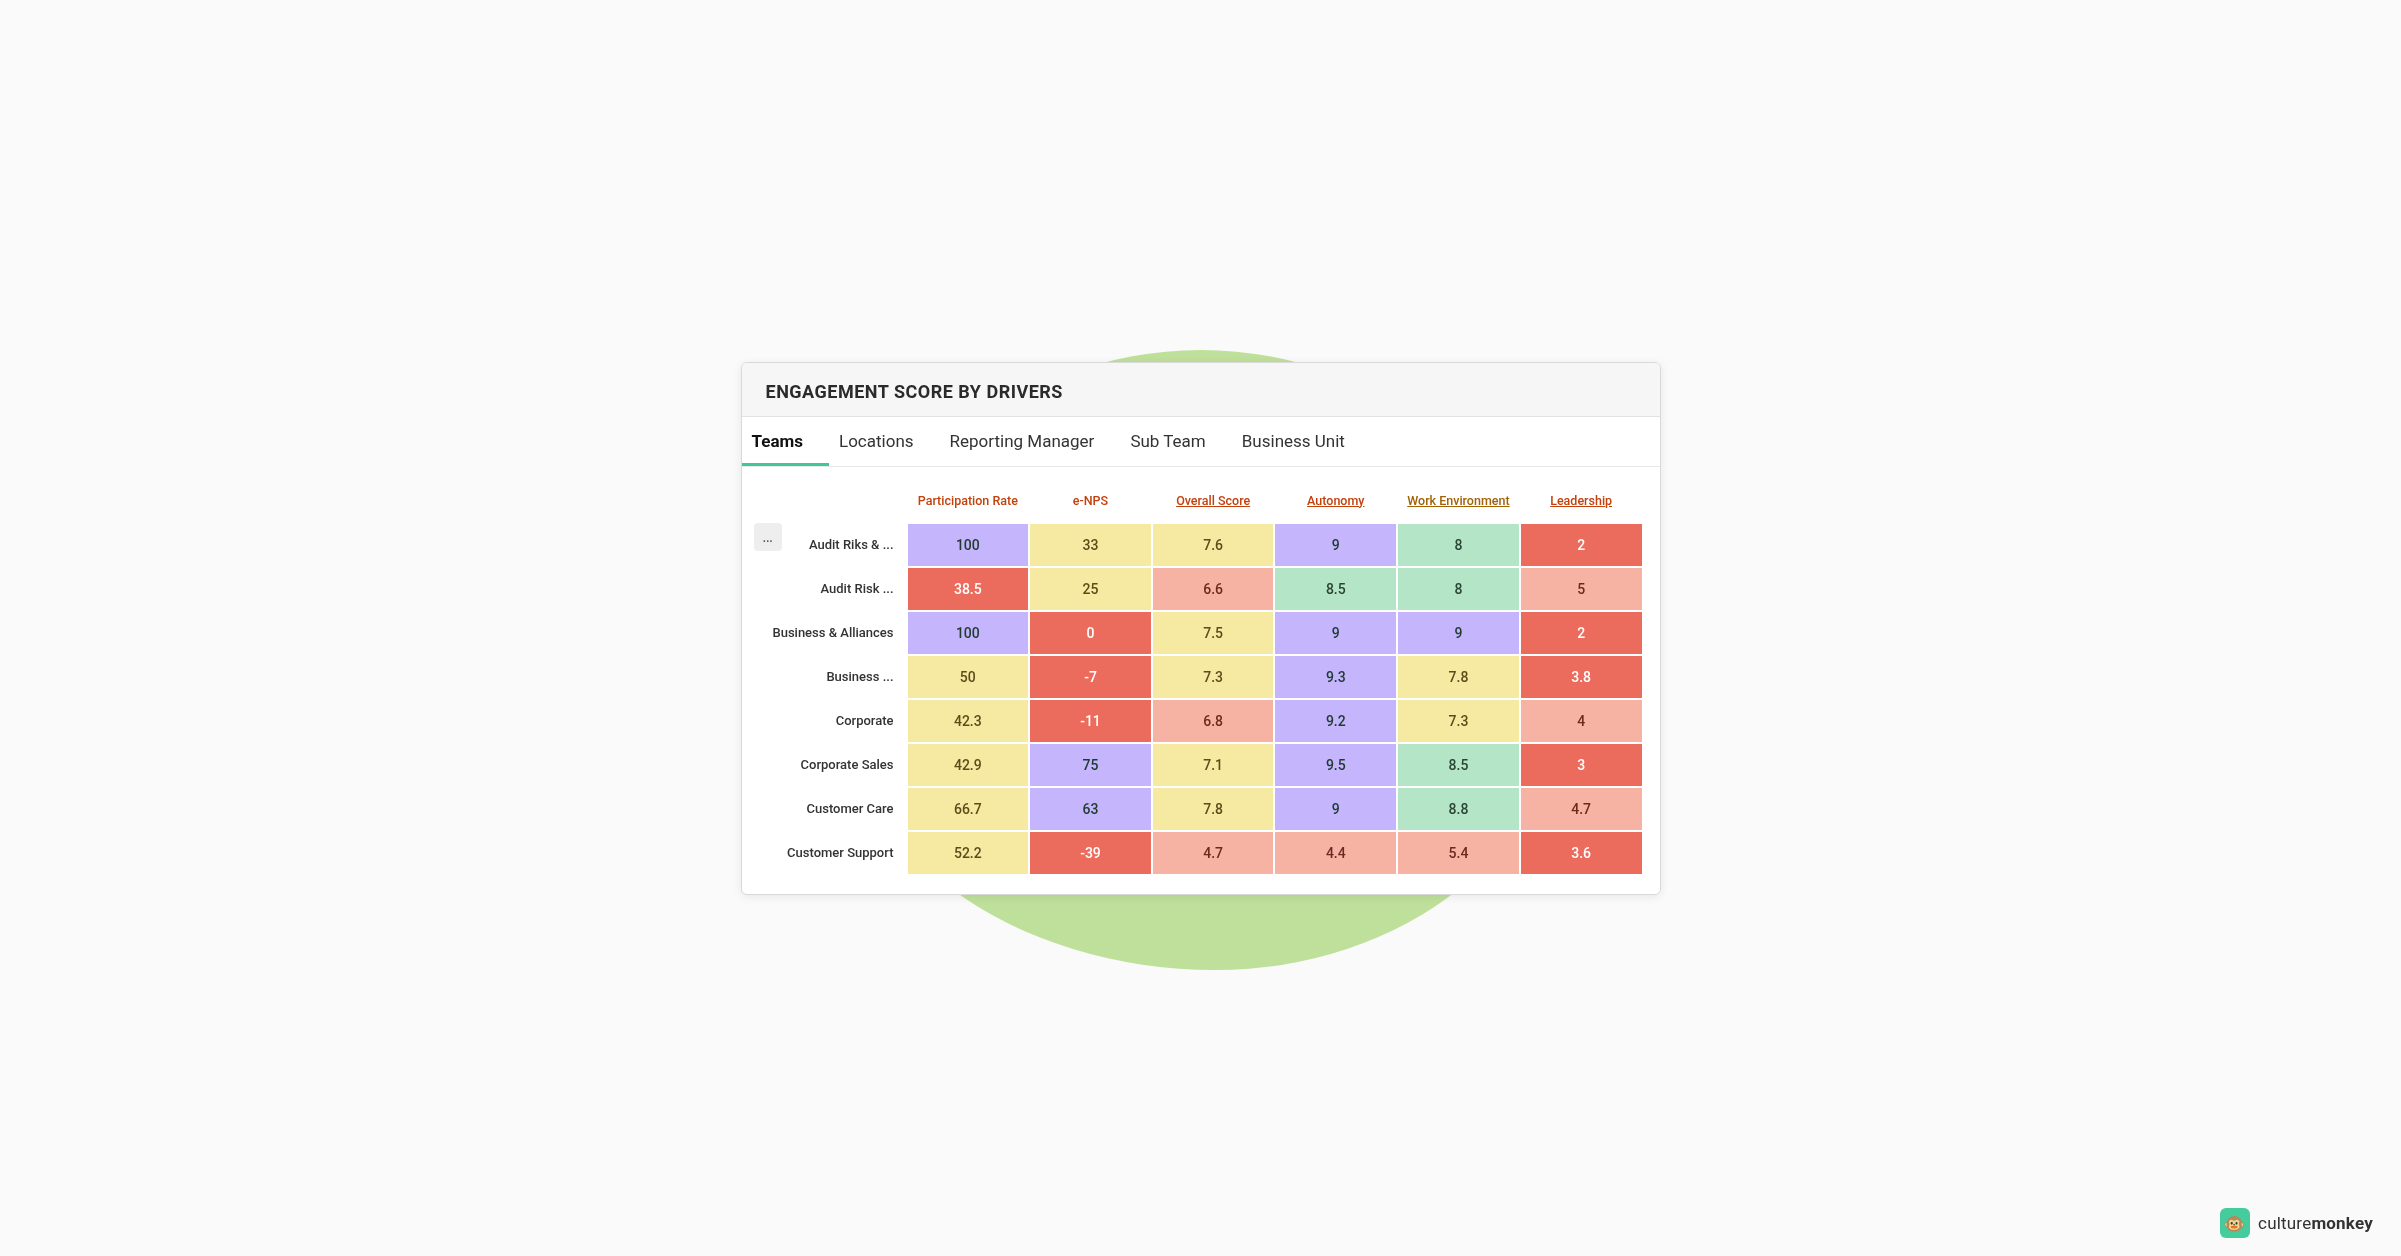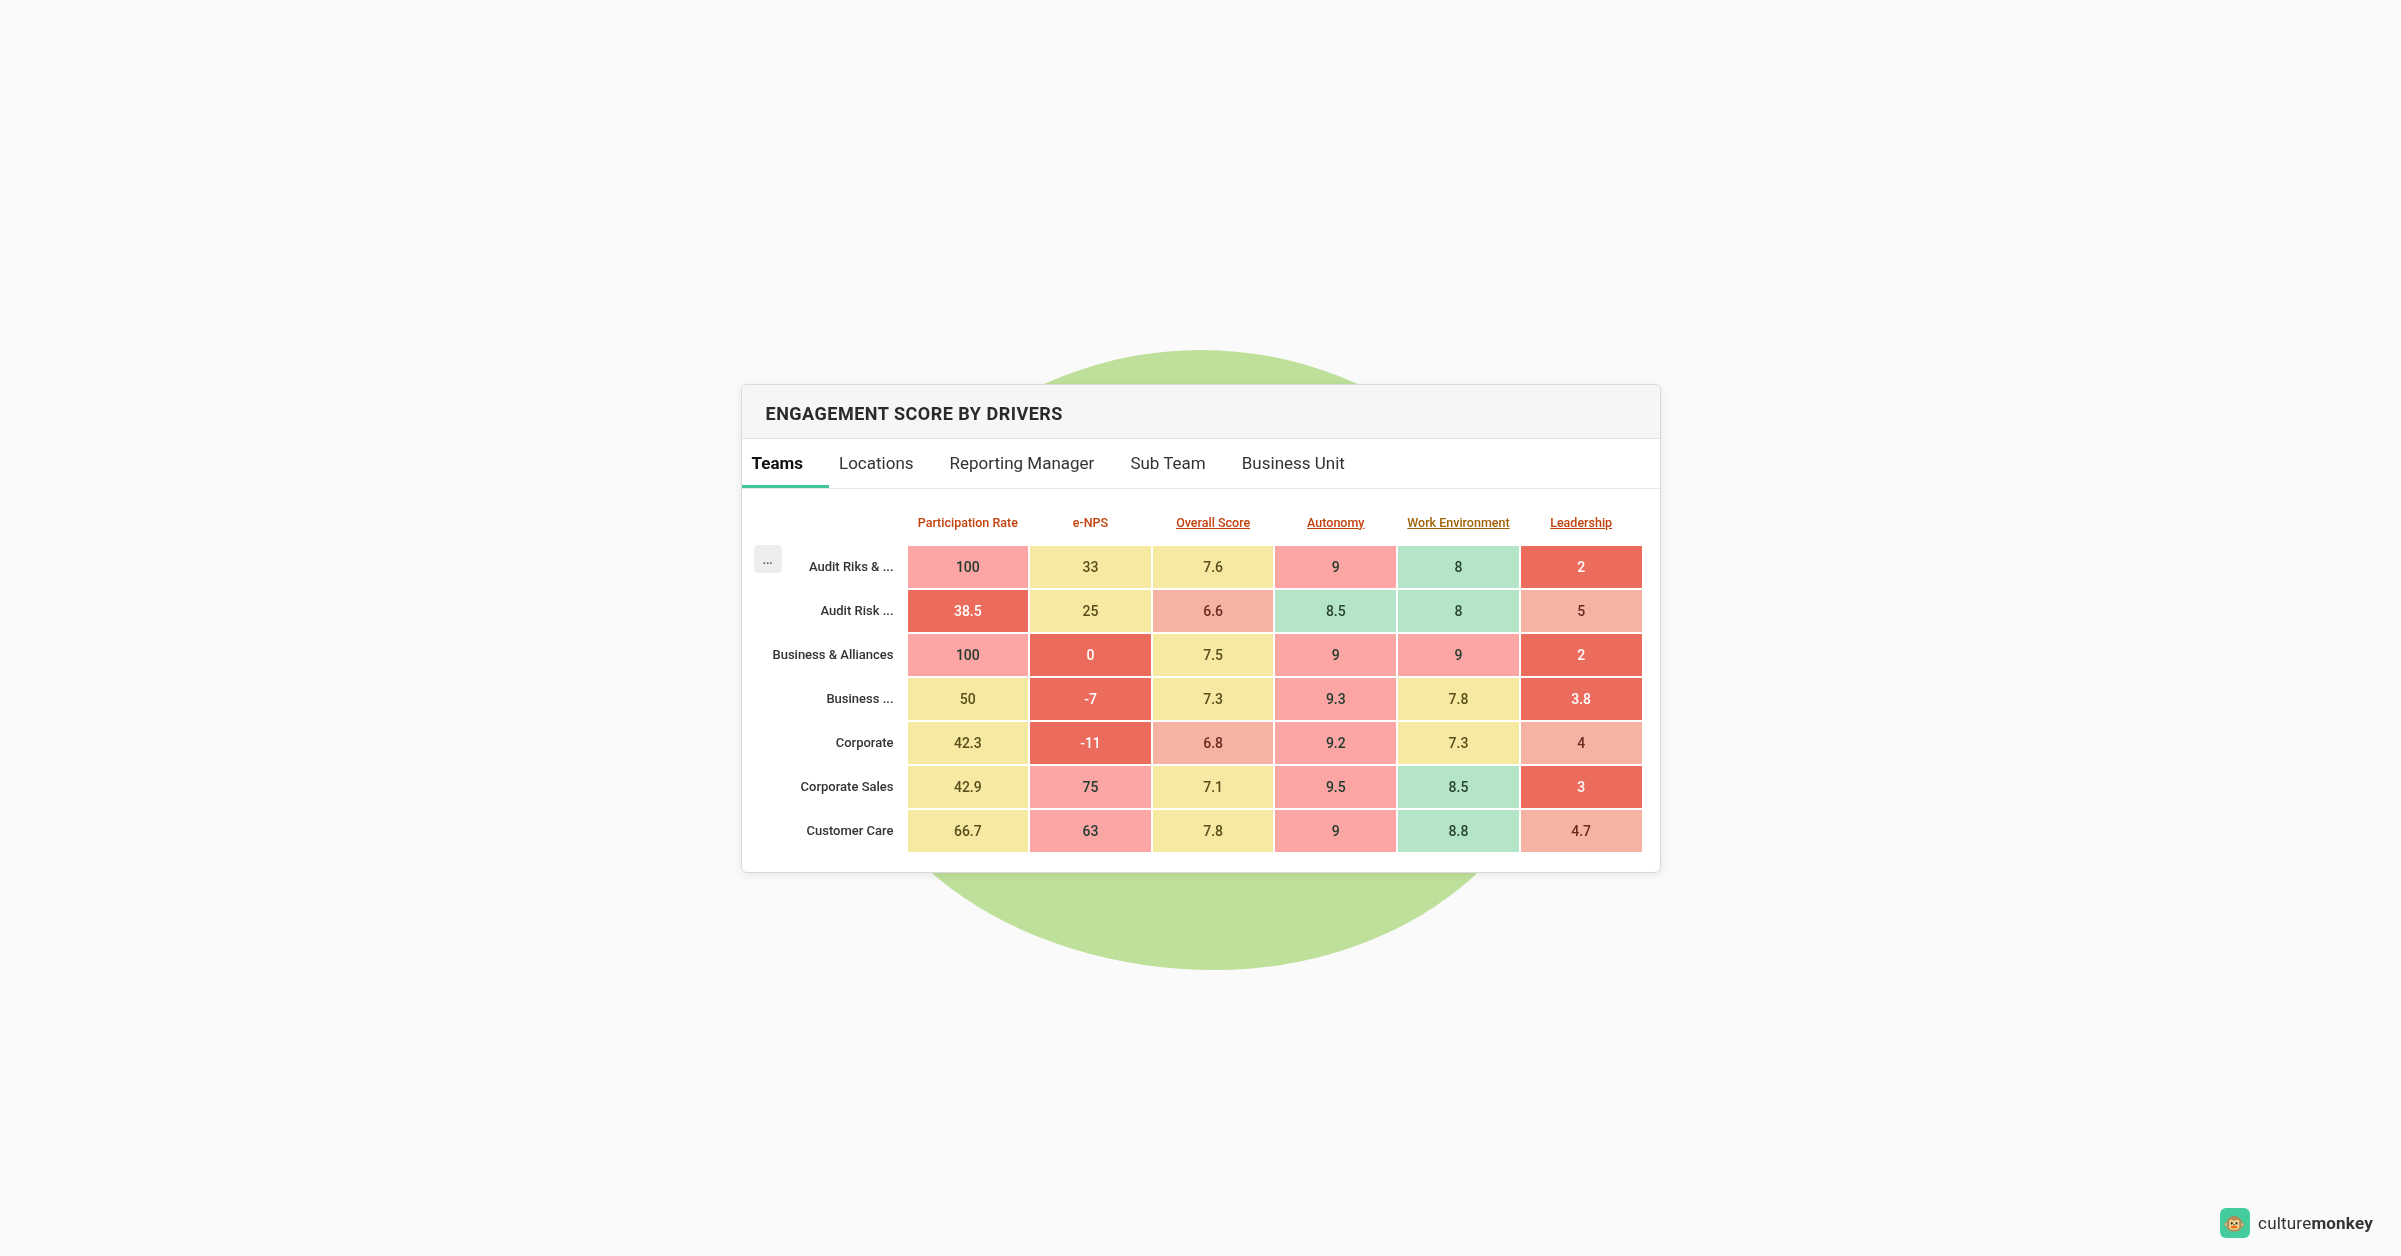--- a/index.html
+++ b/index.html
@@ -115,21 +115,21 @@
     font-size: 13px;
     white-space: nowrap;
   }
   table.heatmap tbody td {
     height: 42px;
     font-size: 14px;
     font-weight: 500;
   }
   .rowhead-col { width: 150px; }
   
-  .c-green  { background: #fca5a5; color: #1f3a2e; }
+  .c-green  { background: #c4b5fd; color: #1f3a2e; }
   .c-lgreen { background: #b4e5c6; color: #2a4535; }
   .c-yellow { background: #f6eaa2; color: #5a4d1a; }
   .c-lred   { background: #f6b3a3; color: #6a2a20; }
   .c-red    { background: #eb6b5d; color: #fff; }
   .logo {
     position: absolute;
     right: 28px;
     bottom: 18px;
     display: flex;
     align-items: center;
@@ -240,20 +240,29 @@
           </tr>
           <tr>
             <th>Customer Care</th>
             <td class="c-yellow">66.7</td>
             <td class="c-green">63</td>
             <td class="c-yellow">7.8</td>
             <td class="c-green">9</td>
             <td class="c-lgreen">8.8</td>
             <td class="c-lred">4.7</td>
           </tr>
+          <tr>
+            <th>Customer Support</th>
+            <td class="c-yellow">52.2</td>
+            <td class="c-red">-39</td>
+            <td class="c-lred">4.7</td>
+            <td class="c-lred">4.4</td>
+            <td class="c-lred">5.4</td>
+            <td class="c-red">3.6</td>
+          </tr>
         </tbody>
     </table>
   </div>
 </div>
 
 <div class="logo">
   <div class="logo-badge">
       <span>🐵</span>
     </div>
   <div class="logo-text">

